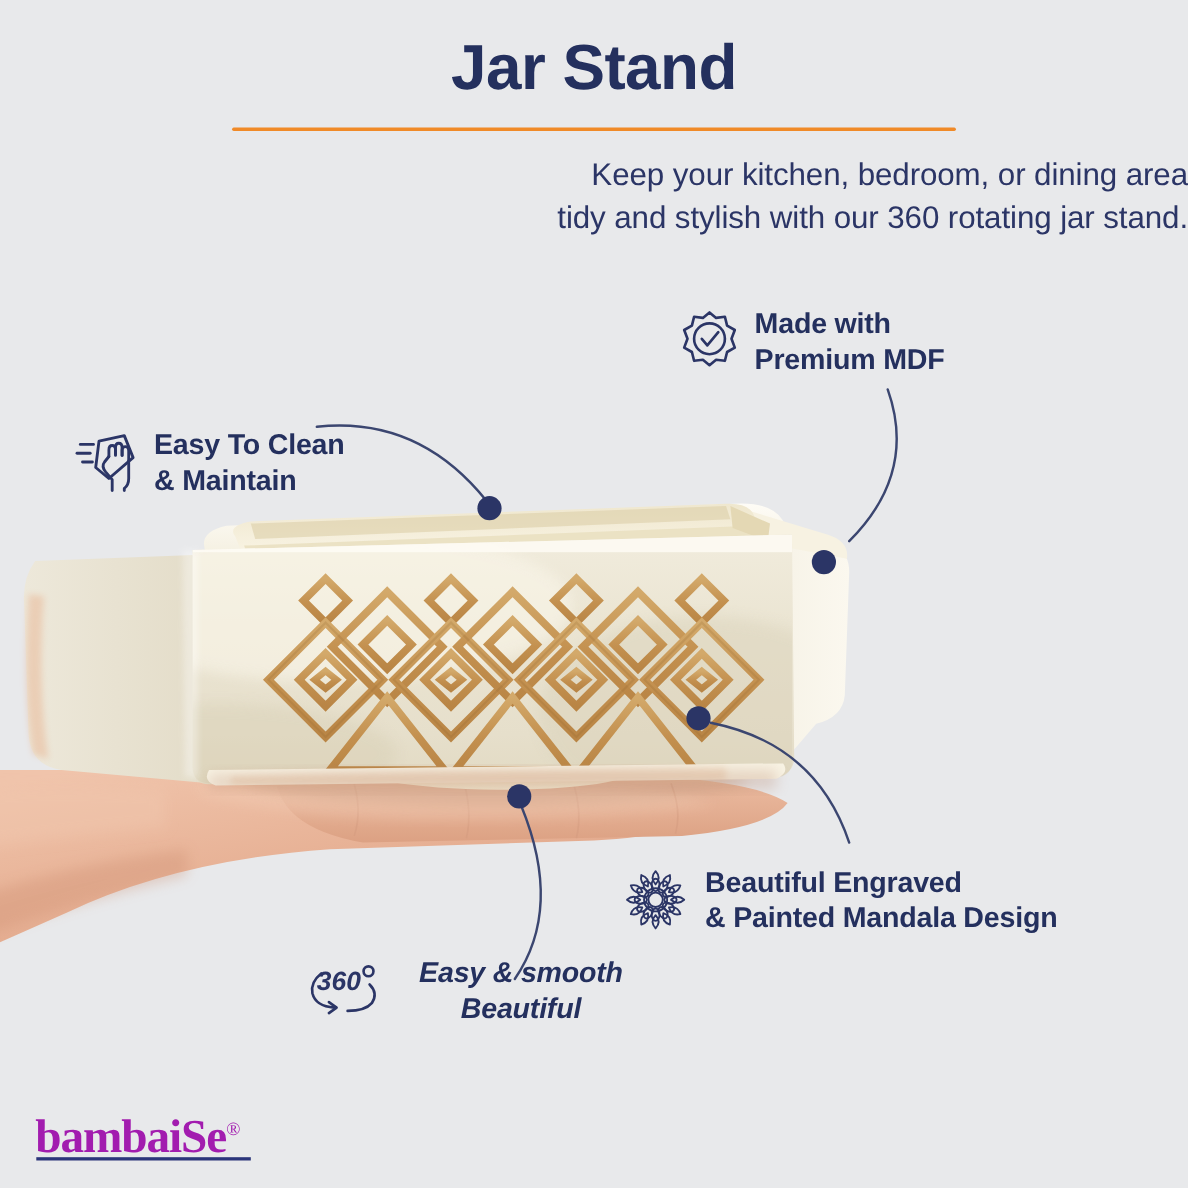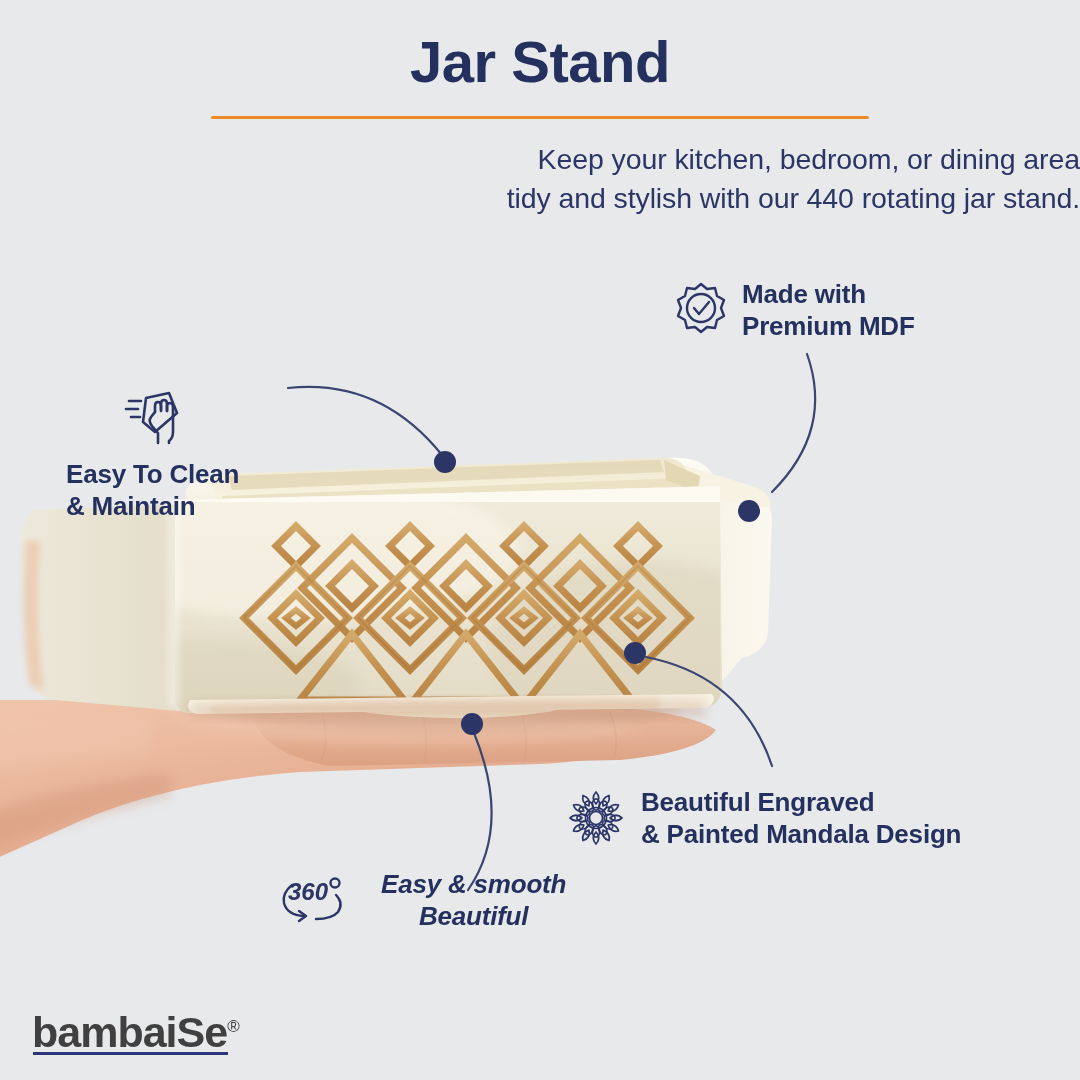--- a/index.html
+++ b/index.html
@@ -37,55 +37,55 @@
   #photo{position:absolute;left:0;top:400px;width:1080px;height:560px;}
 
   
   .callout{position:absolute;display:flex;align-items:center;gap:12px;}
   .callout .ic{flex:0 0 auto;display:block;}
   .callout .txt{
     color:#24305E;font-weight:bold;font-size:25.5px;line-height:32px;
     letter-spacing:-0.2px;white-space:pre-line;
   }
 
-  #c-clean{left:66px;top:388px;flex-direction:column;}
+  #c-clean{left:66px;top:388px;}
   #c-clean .txt{font-size:26px;}
-  #c-mdf{left:672px;top:278px;}
+  #c-mdf{left:616px;top:278px;}
   #c-mdf .txt{font-size:26px;}
   #c-mandala{left:563px;top:785px;align-items:center;}
   #c-mandala .txt{font-size:26px;}
   #c-rotate{left:278px;top:868px;font-style:italic;}
   #c-rotate .txt{font-size:26px;margin-left:19px;}
 
   
   .logo{
     position:absolute;left:32px;top:1004px;
-    color:#404040;
-    font-family:Liberation Sans, sans-serif;
+    color:#a21caf;
+    font-family:Liberation Serif, serif;
     font-weight:bold;font-size:43px;letter-spacing:-1px;
     line-height:46px;
   }
   .logo .reg{font-size:17px;vertical-align:super;font-weight:normal;}
   .logo-underline{
     position:absolute;left:33px;top:1052px;width:195px;height:3px;background:#2B357A;
   }
 
   
   #connectors{position:absolute;left:0;top:0;width:1080px;height:1080px;pointer-events:none;}
 </style>
 </head>
 <body>
 
 <div id="stage">
 
   <div class="title">Jar Stand</div>
   <div class="divider"></div>
   <div class="subtitle">
     <div>Keep your kitchen, bedroom, or dining area</div>
-    <div>tidy and stylish with our 440 rotating jar stand.</div>
+    <div>tidy and stylish with our 360 rotating jar stand.</div>
   </div>
 
   <svg id="photo" viewBox="0 0 1080 560" preserveAspectRatio="none">
     <defs>
       <linearGradient id="gFront" x1="0" y1="0" x2="0" y2="1">
         <stop offset="0%" stop-color="#F1ECDD"></stop>
         <stop offset="35%" stop-color="#EBE5D3"></stop>
         <stop offset="80%" stop-color="#E6DFCB"></stop>
         <stop offset="100%" stop-color="#E2DAC3"></stop>
       </linearGradient>

